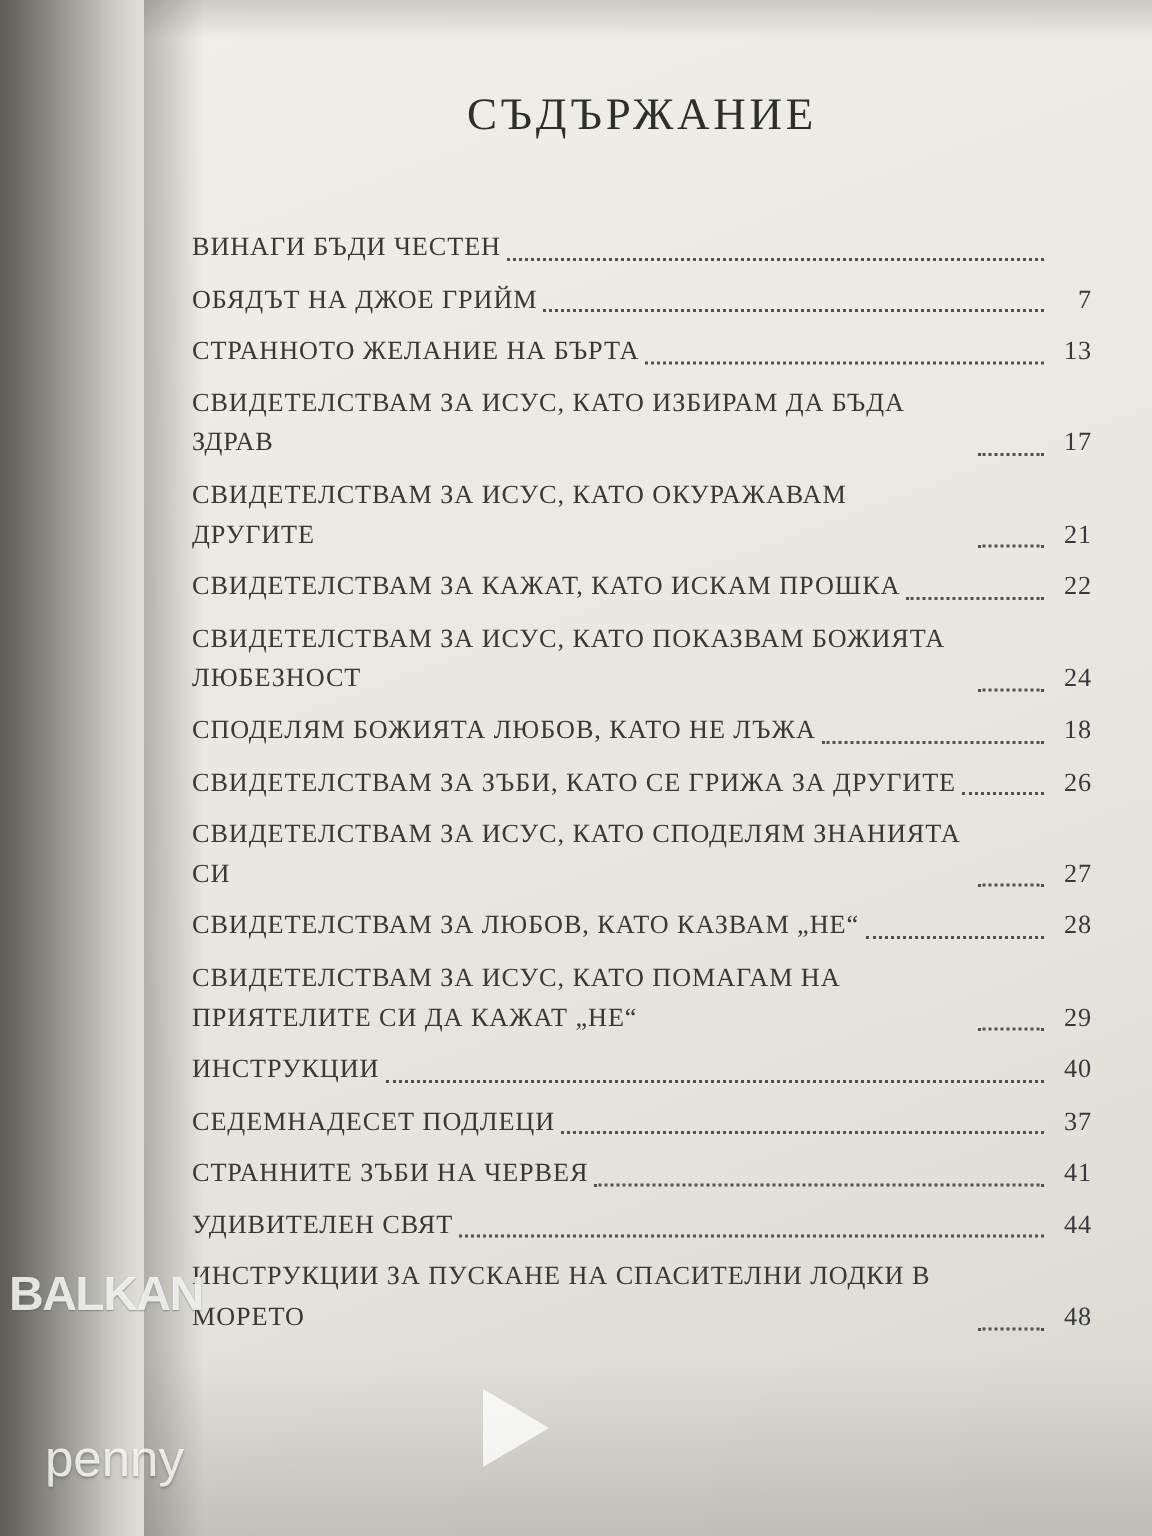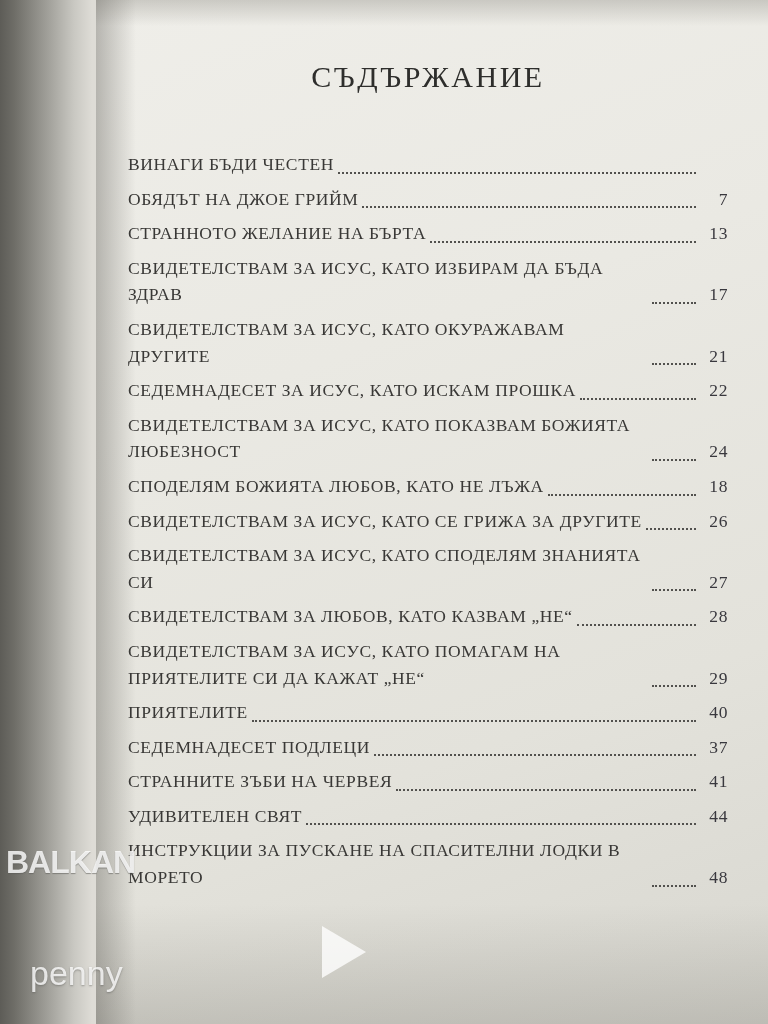--- a/index.html
+++ b/index.html
@@ -177,56 +177,56 @@
         <span class="label">СВИДЕТЕЛСТВАМ ЗА ИСУС, КАТО ИЗБИРАМ ДА БЪДА ЗДРАВ</span>
         <span class="dots"></span>
         <span class="page-no">17</span>
       </li>
       <li class="toc-entry">
         <span class="label">СВИДЕТЕЛСТВАМ ЗА ИСУС, КАТО ОКУРАЖАВАМ ДРУГИТЕ</span>
         <span class="dots"></span>
         <span class="page-no">21</span>
       </li>
       <li class="toc-entry">
-        <span class="label">СЕДЕМНАДЕСЕТ ЗА ИСУС, КАТО ИСКАМ ПРОШКА</span>
+        <span class="label">СВИДЕТЕЛСТВАМ ЗА КАЖАТ, КАТО ИСКАМ ПРОШКА</span>
         <span class="dots"></span>
         <span class="page-no">22</span>
       </li>
       <li class="toc-entry">
         <span class="label">СВИДЕТЕЛСТВАМ ЗА ИСУС, КАТО ПОКАЗВАМ БОЖИЯТА ЛЮБЕЗНОСТ</span>
         <span class="dots"></span>
         <span class="page-no">24</span>
       </li>
       <li class="toc-entry">
         <span class="label">СПОДЕЛЯМ БОЖИЯТА ЛЮБОВ, КАТО НЕ ЛЪЖА</span>
         <span class="dots"></span>
         <span class="page-no">18</span>
       </li>
       <li class="toc-entry">
-        <span class="label">СВИДЕТЕЛСТВАМ ЗА ИСУС, КАТО СЕ ГРИЖА ЗА ДРУГИТЕ</span>
+        <span class="label">СВИДЕТЕЛСТВАМ ЗА ЗЪБИ, КАТО СЕ ГРИЖА ЗА ДРУГИТЕ</span>
         <span class="dots"></span>
         <span class="page-no">26</span>
       </li>
       <li class="toc-entry">
         <span class="label">СВИДЕТЕЛСТВАМ ЗА ИСУС, КАТО СПОДЕЛЯМ ЗНАНИЯТА СИ</span>
         <span class="dots"></span>
         <span class="page-no">27</span>
       </li>
       <li class="toc-entry">
         <span class="label">СВИДЕТЕЛСТВАМ ЗА ЛЮБОВ, КАТО КАЗВАМ „НЕ“</span>
         <span class="dots"></span>
         <span class="page-no">28</span>
       </li>
       <li class="toc-entry">
         <span class="label">СВИДЕТЕЛСТВАМ ЗА ИСУС, КАТО ПОМАГАМ НА ПРИЯТЕЛИТЕ СИ ДА КАЖАТ „НЕ“</span>
         <span class="dots"></span>
         <span class="page-no">29</span>
       </li>
       <li class="toc-entry">
-        <span class="label">ПРИЯТЕЛИТЕ</span>
+        <span class="label">ИНСТРУКЦИИ</span>
         <span class="dots"></span>
         <span class="page-no">40</span>
       </li>
       <li class="toc-entry">
         <span class="label">СЕДЕМНАДЕСЕТ ПОДЛЕЦИ</span>
         <span class="dots"></span>
         <span class="page-no">37</span>
       </li>
       <li class="toc-entry">
         <span class="label">СТРАННИТЕ ЗЪБИ НА ЧЕРВЕЯ</span>

